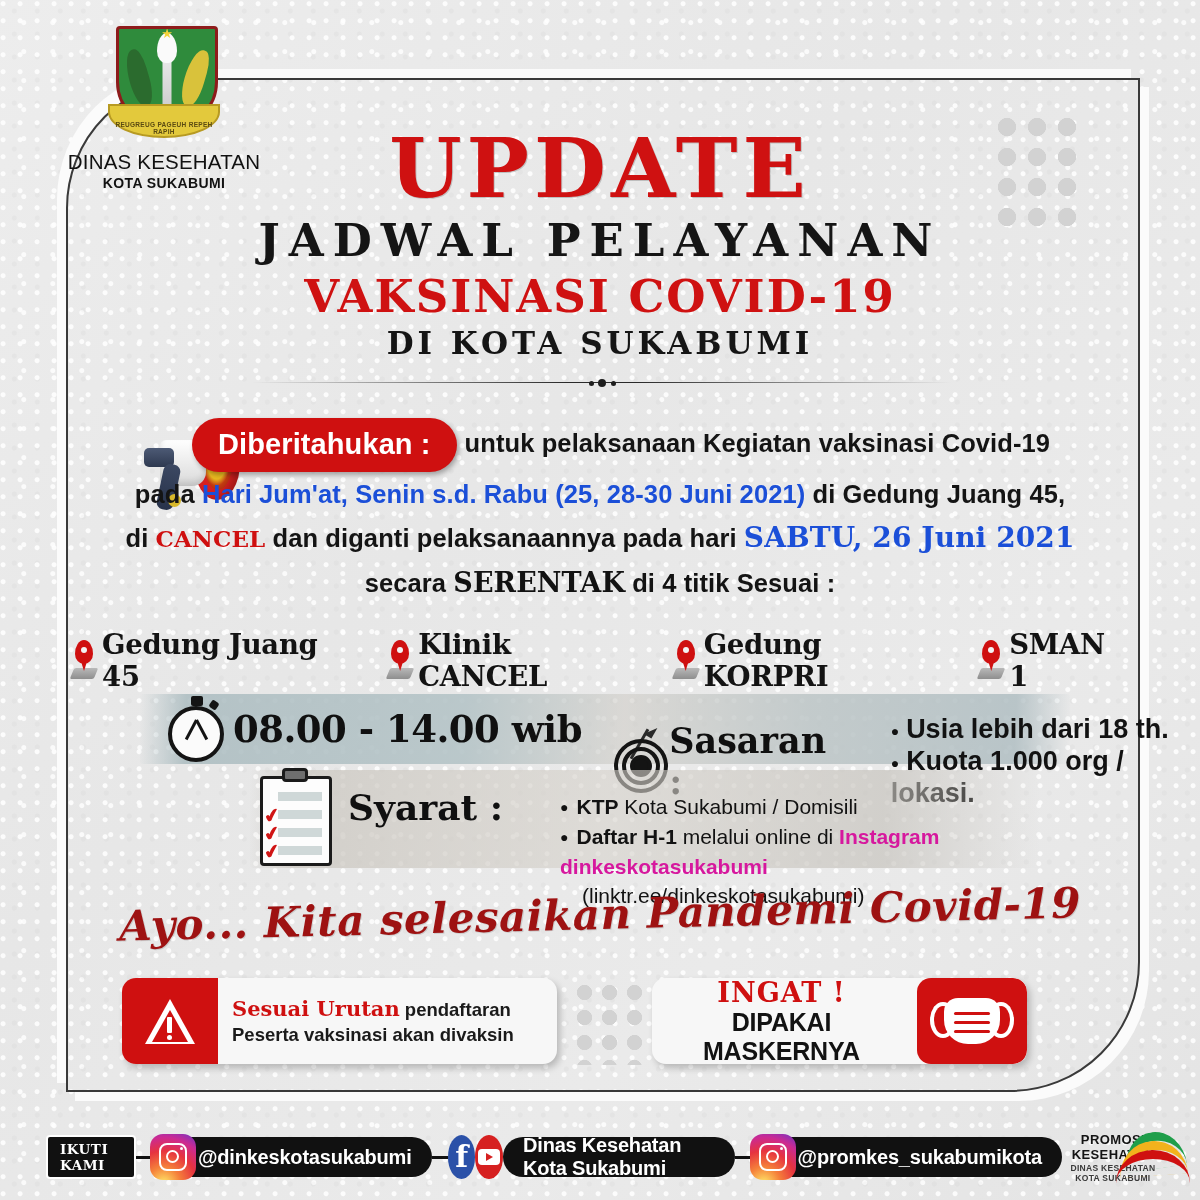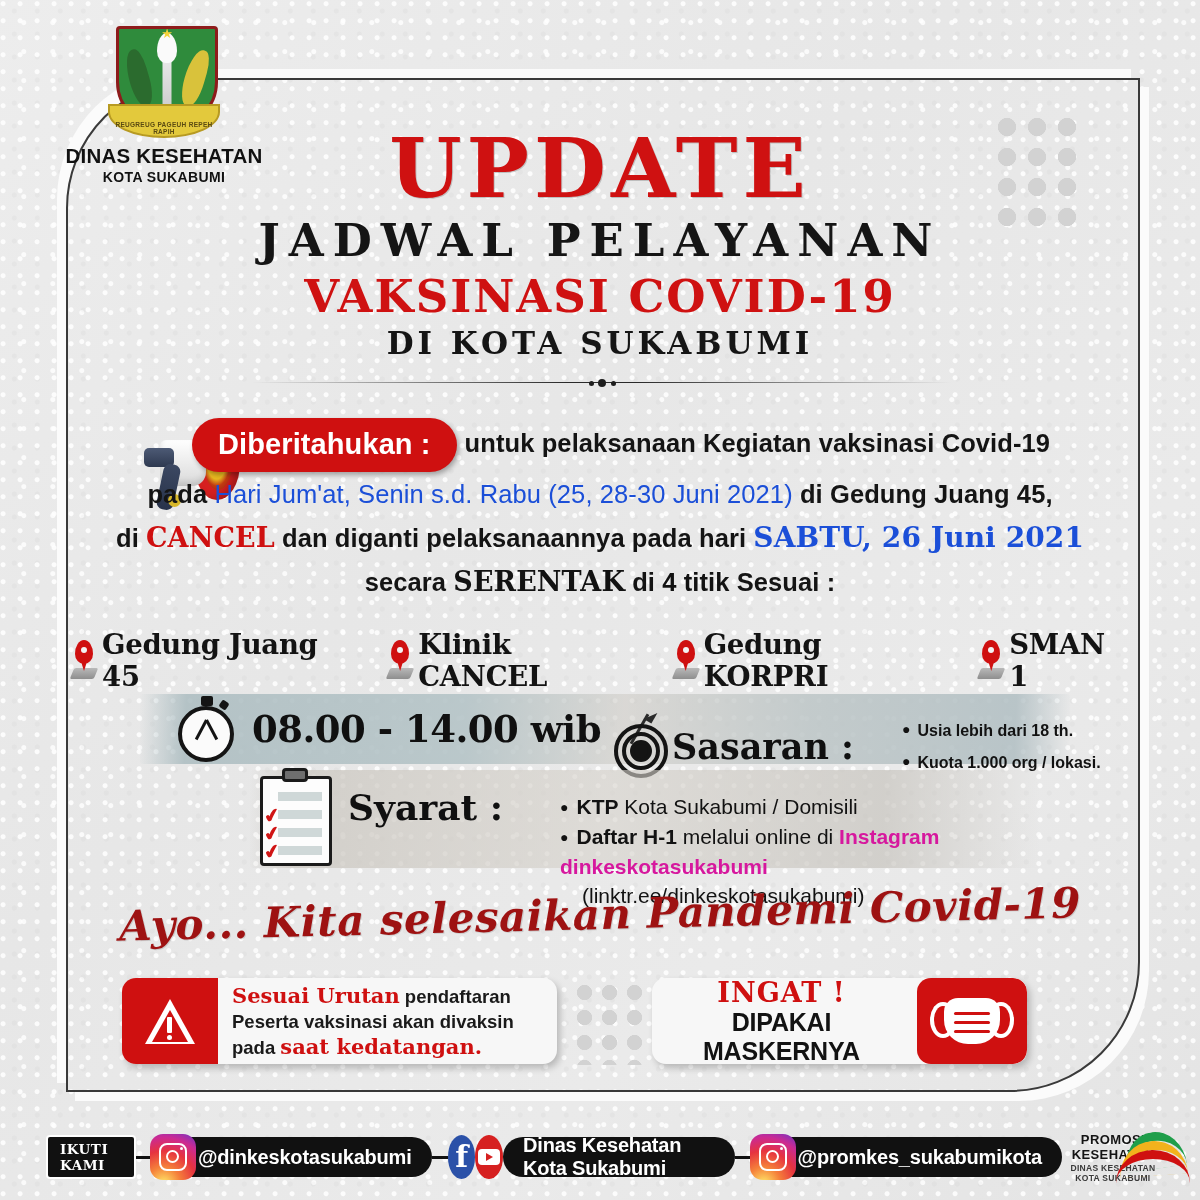--- a/index.html
+++ b/index.html
@@ -57,21 +57,21 @@
   .crest .ribbon{
     position:absolute;left:0;bottom:6px;width:112px;height:34px;
     background:#e3c93c;border-radius:0 0 56px 56px/0 0 26px 26px;
     border:2px solid #b79a22;box-sizing:border-box;
   }
   .crest .ribbon span{
     display:block;font-size:6.5px;font-weight:bold;color:#5a4a12;
     text-align:center;margin-top:15px;letter-spacing:.3px;
     font-family:"Liberation Sans",sans-serif;
   }
-  .logo-block .l1{font-size:20.5px;font-weight:bold;color:#111;letter-spacing:.2px;}
+  .logo-block .l1{font-size:20.5px;font-weight:normal;color:#111;letter-spacing:.2px;margin-top:6px;}
   .logo-block .l2{font-size:14px;font-weight:bold;color:#111;letter-spacing:.4px;margin-top:1px;}
 
   
   .dots{
     position:absolute;
     background-image:radial-gradient(circle, #d2d2d2 42%, transparent 44%);
     background-size:30px 30px;
   }
   .dots.top-right{left:992px;top:112px;width:90px;height:120px;}
   .dots.mid-bottom{left:572px;top:980px;width:75px;height:85px;background-size:25px 25px;}
@@ -106,22 +106,22 @@
   
   .announce{position:absolute;left:72px;top:418px;width:1056px;text-align:center;color:#141414;}
   .announce .line{font-size:25.5px;line-height:44px;font-weight:600;letter-spacing:.1px;}
   .announce .line.l1{padding-left:120px;text-align:left;}
   .badge-diberi{
     display:inline-block;background:#cf1010;color:#fff;
     padding:4px 26px 6px 26px;border-radius:28px;
     font-size:29px;font-weight:bold;vertical-align:middle;
     box-shadow:2px 3px 5px rgba(0,0,0,.3);margin-right:8px;
   }
-  .blue{color:#1b4fd8;font-weight:normal;}
-  .red-slab{color:#cf1010;font-family:"DejaVu Serif",serif;font-weight:bold;font-size:27px;}
+  .blue{color:#1b4fd8;font-weight:bold;}
+  .red-slab{color:#cf1010;font-family:"DejaVu Serif",serif;font-weight:bold;font-size:23px;}
   .blue-slab{color:#1b4fd8;font-family:"DejaVu Serif",serif;font-weight:bold;font-size:28px;}
   .black-slab{color:#121212;font-family:"DejaVu Serif",serif;font-weight:bold;font-size:27px;}
   .black-bold{font-weight:bold;color:#121212;}
 
   
   .megaphone{position:absolute;left:138px;top:418px;width:120px;height:104px;}
   .mg-horn{
     position:absolute;left:56px;top:8px;width:46px;height:74px;
     background:#d62020;border-radius:50%/50%;
     box-shadow:inset -6px 0 8px rgba(0,0,0,.25);
@@ -158,42 +158,42 @@
     background:linear-gradient(#b9b9b9,#8e8e8e);transform:skewX(-22deg);border-radius:2px;}
 
   
   .band{
     position:absolute;left:140px;top:694px;width:930px;height:70px;
     background:linear-gradient(92deg,rgba(171,188,192,.0) 0%,rgba(171,188,192,.85) 5%,
       rgba(181,196,199,.9) 35%,rgba(205,202,196,.55) 52%,rgba(188,197,198,.85) 72%,
       rgba(176,190,194,.85) 94%,rgba(176,190,194,0) 100%);
     border-radius:3px;
   }
-  .clockbox{position:absolute;left:178px;top:696px;display:flex;align-items:center;gap:16px;}
+  .clockbox{position:absolute;left:168px;top:696px;display:flex;align-items:center;gap:7px;}
   .stopwatch{position:relative;width:58px;height:66px;}
   .stopwatch .face{position:absolute;left:0;top:10px;width:56px;height:56px;
     border:4px solid #141414;border-radius:50%;background:#fbfbfb;box-sizing:border-box;}
   .stopwatch .crown{position:absolute;left:23px;top:0;width:12px;height:10px;background:#141414;border-radius:2px;}
   .stopwatch .btn{position:absolute;left:42px;top:5px;width:8px;height:8px;background:#141414;border-radius:2px;transform:rotate(35deg);}
   .stopwatch .h1{position:absolute;left:27px;top:24px;width:3px;height:22px;background:#141414;transform-origin:top center;transform:rotate(-28deg);}
   .stopwatch .h2{position:absolute;left:27px;top:24px;width:3px;height:22px;background:#141414;transform-origin:top center;transform:rotate(28deg);}
   .time-text{font-family:"DejaVu Serif",serif;font-weight:bold;font-size:37px;color:#101010;letter-spacing:-.5px;}
 
   .targetbox{position:absolute;left:612px;top:698px;display:flex;align-items:center;}
   .dartboard{position:relative;width:60px;height:64px;}
   .dartboard .r{position:absolute;border-radius:50%;border:4px solid #141414;box-sizing:border-box;}
   .dartboard .r1{left:2px;top:10px;width:54px;height:54px;}
   .dartboard .r2{left:10px;top:18px;width:38px;height:38px;}
   .dartboard .r3{left:18px;top:26px;width:22px;height:22px;background:#141414;}
   .dartboard .arrow{position:absolute;left:26px;top:-2px;width:3px;height:34px;background:#2a2a2a;transform:rotate(30deg);}
   .dartboard .fletch{position:absolute;left:34px;top:-4px;width:0;height:0;
     border-left:9px solid transparent;border-bottom:12px solid #2a2a2a;transform:rotate(30deg);}
   .sasaran-label{font-family:"DejaVu Serif",serif;font-weight:bold;font-size:35px;color:#101010;}
   .sasaran-list{margin-left:8px;}
-  .sasaran-list li{list-style:none;font-size:16px;font-weight:600;color:#121212;line-height:30px;}
+  .sasaran-list li{list-style:none;font-size:27px;font-weight:600;color:#121212;line-height:30px;}
   .sasaran-list li:before{content:"\25CF";font-size:14px;margin-right:7px;vertical-align:2px;}
 
   
   .syarat-band{
     position:absolute;left:250px;top:770px;width:790px;height:98px;
     background:linear-gradient(92deg,rgba(198,194,188,0) 0%,rgba(203,199,192,.75) 6%,
       rgba(214,210,203,.6) 45%,rgba(199,196,190,.7) 80%,rgba(199,196,190,0) 100%);
     border-radius:3px;
   }
   .clipboard{position:absolute;left:252px;top:768px;width:84px;height:100px;}
@@ -453,21 +453,20 @@
       <span class="tri">
           <span class="shape"></span>
           <span class="inner"></span>
           <span class="bang"></span>
           <span class="dot"></span>
         </span>
     </div>
     <div class="txt">
       <div><span class="slabred">Sesuai Urutan</span><span> pendaftaran</span></div>
       <div>Peserta vaksinasi akan divaksin</div>
-      <div><span>pada </span><span class="slabred">saat kedatangan.</span></div>
     </div>
   </div>
 
   <div class="dots mid-bottom"></div>
 
   <div class="box-mask">
     <div class="txt">
       <div class="ingat">INGAT !</div>
       <div class="dipakai">DIPAKAI MASKERNYA</div>
     </div>

